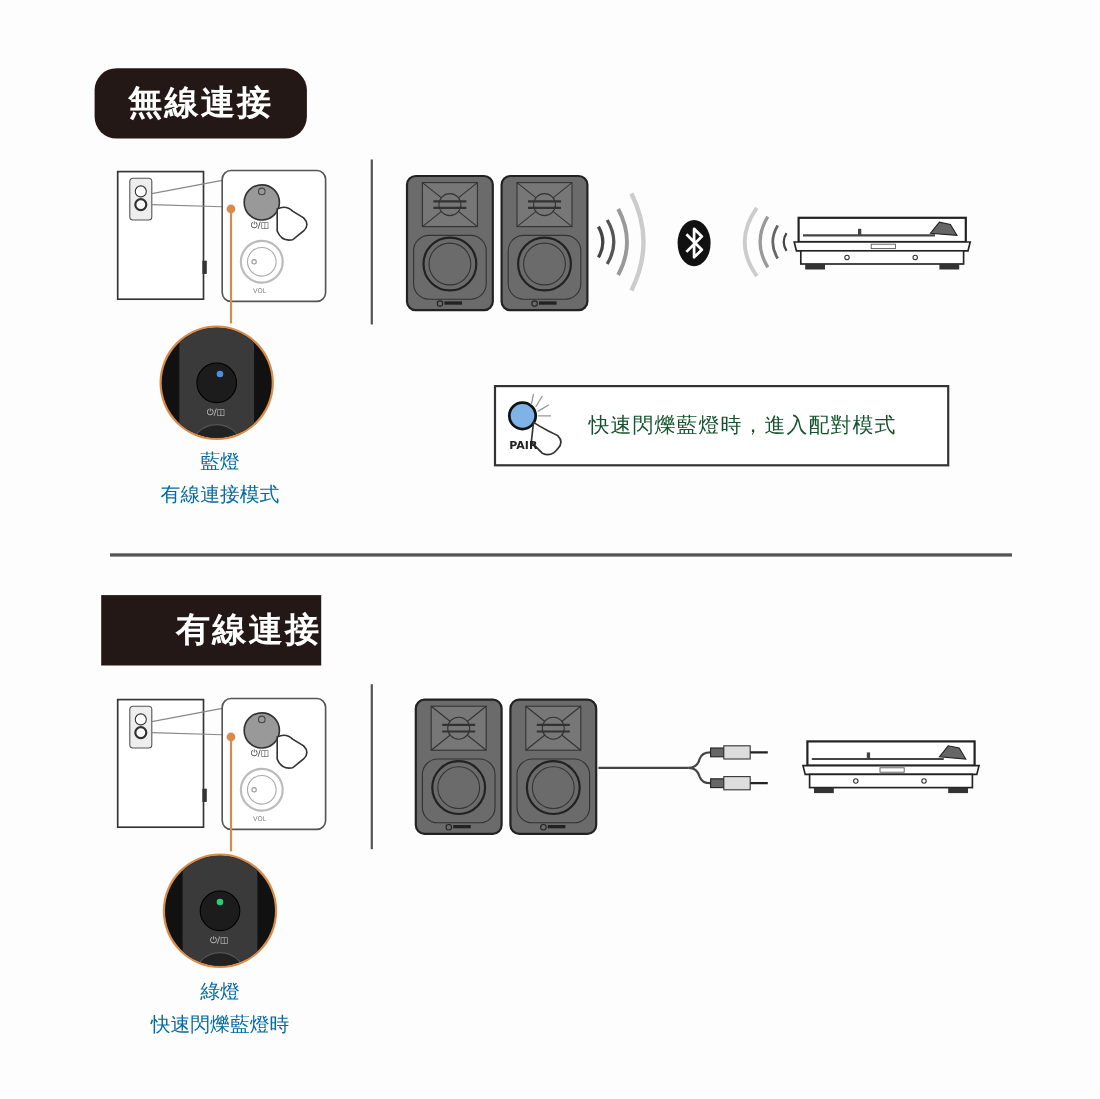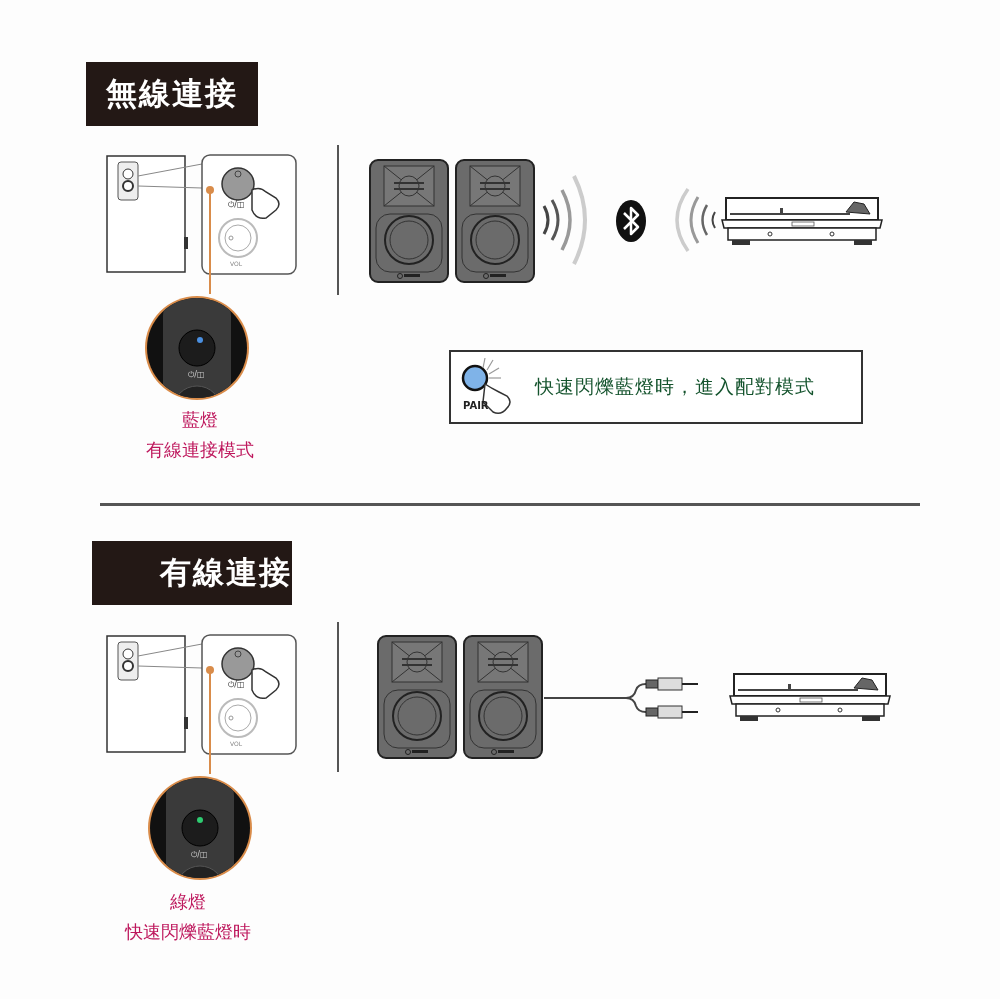--- a/index.html
+++ b/index.html
@@ -1,29 +1,29 @@
 <!DOCTYPE html>
 <html><head>
 <meta charset="utf-8">
 <style>
   html,body{margin:0;padding:0;background:#fdfdfd;}
   body{width:1000px;height:999px;position:relative;overflow:hidden;font-family:"DejaVu Sans","Liberation Sans",sans-serif;color:#222;}
   .abs{position:absolute;}
   .title-box{background:#231815;color:#fff;font-size:31px;font-weight:bold;display:flex;align-items:center;justify-content:center;letter-spacing:2px;}
-  .caption{font-size:18px;color:#be185d;text-align:center;line-height:30px;}
+  .caption{font-size:18px;color:#0369a1;text-align:center;line-height:30px;}
   .vline{background:#555;width:2px;}
   .hline{background:#555;height:3px;}
   .note-box{border:2px solid #333;background:#fff;display:flex;align-items:center;}
   .note-text{font-size:19px;color:#14532d;margin-left:14px;letter-spacing:1px;}
   svg{display:block;}
 </style>
 </head>
 <body>
 
-<div class="abs title-box" style="left:86px;top:62px;width:172px;height:64px;">
+<div class="abs title-box" style="left:86px;top:62px;width:193px;height:64px;border-radius:20px;">
   <span>無線連接</span>
 </div>
 
 <div class="abs" style="left:104px;top:152px;width:195px;height:125px;">
   <svg width="195" height="125" viewBox="0 0 195 125">
 
     <rect x="3" y="4" width="78" height="116" fill="#fff" stroke="#333" stroke-width="1.5"></rect>
     <rect x="14" y="10" width="20" height="38" rx="3" fill="#eee" stroke="#555"></rect>
     <circle cx="24" cy="22" r="5" fill="#fff" stroke="#333"></circle>
     <circle cx="24" cy="34" r="5" fill="#fff" stroke="#333" stroke-width="2"></circle>
@@ -191,21 +191,21 @@
     <g clip-path="url(#c2)">
       <rect width="108" height="108" fill="#111"></rect>
       <rect x="20" y="0" width="68" height="120" rx="22" fill="#3a3a3a"></rect>
       <circle cx="54" cy="54" r="18" fill="#1c1c1c" stroke="#000"></circle>
       <circle cx="54" cy="116" r="24" fill="#222" stroke="#555"></circle>
     </g>
     <circle cx="54" cy="46" r="3" fill="#2ecc71"></circle>
     <text x="45" y="83" font-size="8" fill="#ccc" font-family="DejaVu Sans, sans-serif">⏻/◫</text>
   </svg>
 </div>
-<div class="abs caption" style="left:108px;top:887px;width:160px;">
+<div class="abs caption" style="left:120px;top:887px;width:160px;">
   <div>綠燈</div>
   <div>快速閃爍藍燈時</div>
 </div>
 
 <div class="abs vline" style="left:337px;top:622px;height:150px;"></div>
 
 <div class="abs" style="left:376px;top:634px;width:330px;height:128px;">
   <svg width="330" height="128" viewBox="0 0 330 128">
     <use href="#spk" x="0" y="0"></use>
     <use href="#spk" x="86" y="0"></use>

